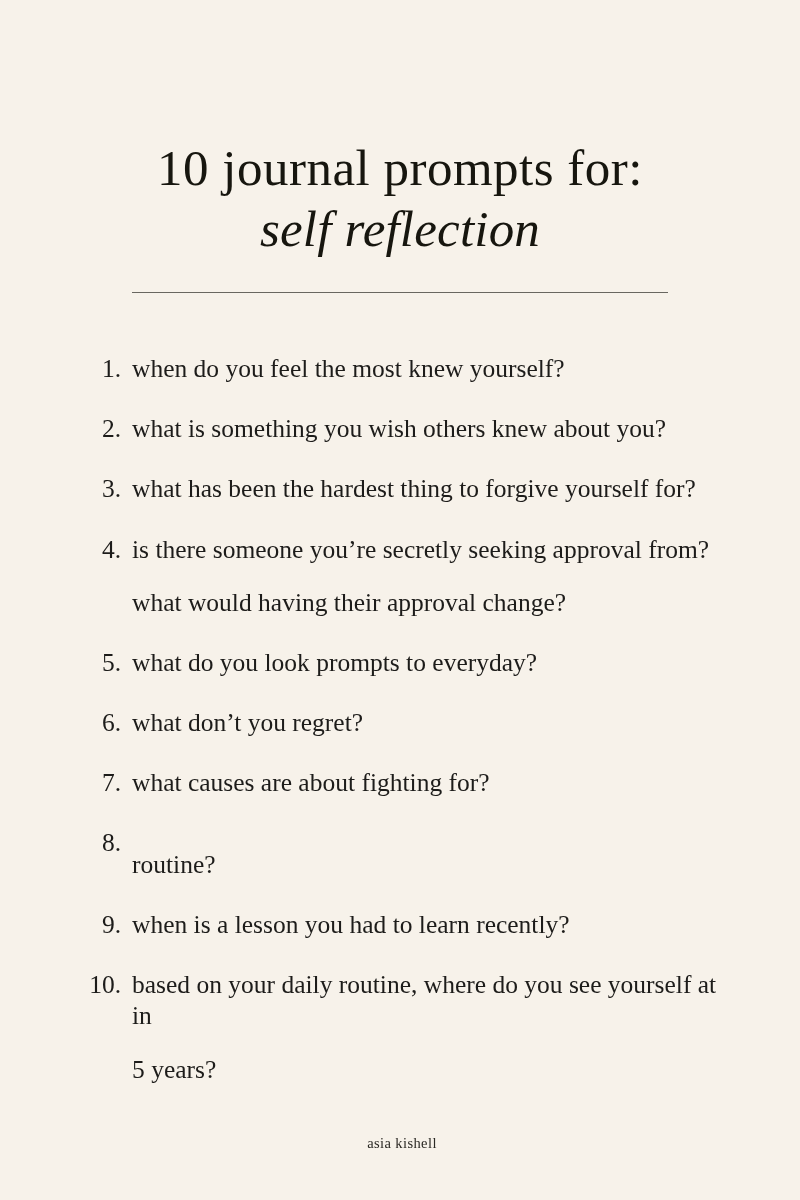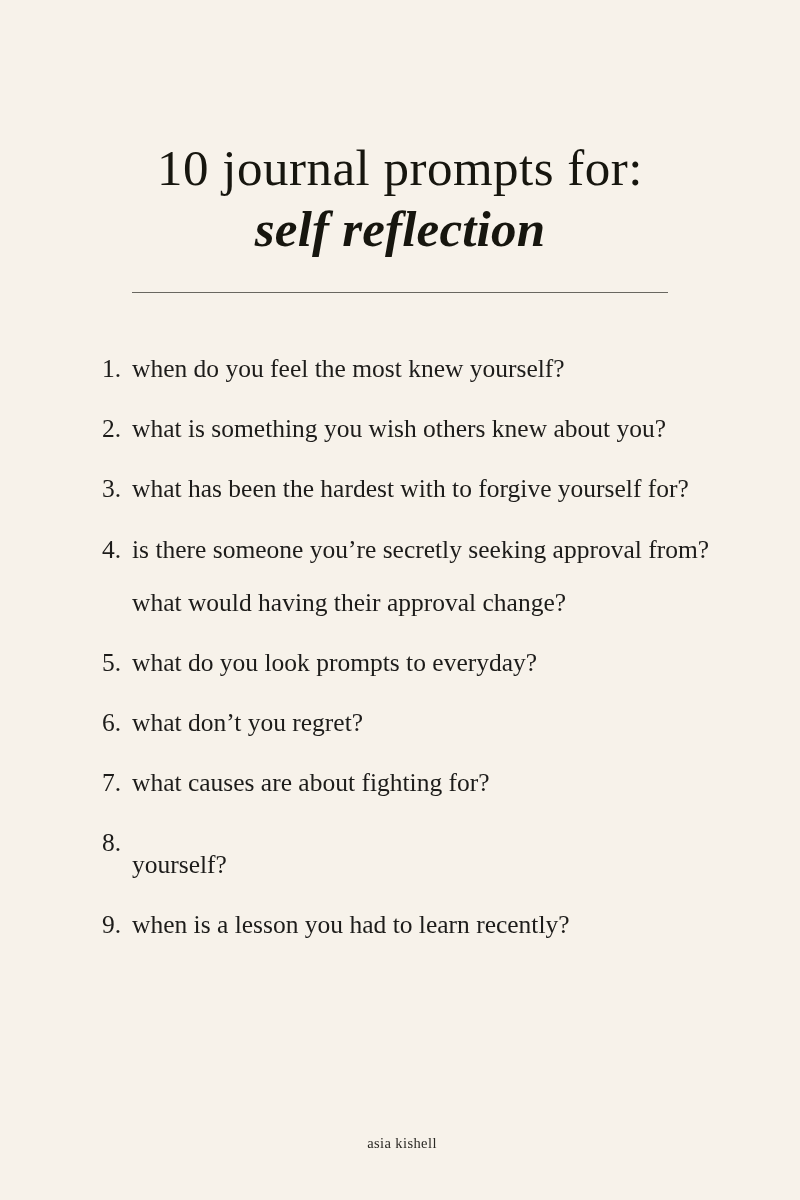--- a/index.html
+++ b/index.html
@@ -36,21 +36,21 @@
     line-height: 1.12;
     letter-spacing: 0.5px;
     font-weight: 400;
     color: #17160f;
   }
 
   .title-line2 {
     font-size: 51px;
     line-height: 1.12;
     font-style: italic;
-    font-weight: 700;
+    font-weight: 400;
     letter-spacing: 0.2px;
     color: #17160f;
     margin-top: 4px;
   }
 
   .divider {
     width: 536px;
     height: 1px;
     background: #3a3831;
     opacity: 0.75;
@@ -118,21 +118,21 @@
     <li class="prompt-item">
       <span class="prompt-num">1.</span>
       <span class="prompt-text">when do you feel the most knew yourself?</span>
     </li>
     <li class="prompt-item">
       <span class="prompt-num">2.</span>
       <span class="prompt-text">what is something you wish others knew about you?</span>
     </li>
     <li class="prompt-item">
       <span class="prompt-num">3.</span>
-      <span class="prompt-text">what has been the hardest with to forgive yourself for?</span>
+      <span class="prompt-text">what has been the hardest thing to forgive yourself for?</span>
     </li>
     <li class="prompt-item">
       <span class="prompt-num">4.</span>
       <span class="prompt-text">
         <span>is there someone you’re secretly seeking approval from?</span>
         <span class="cont">what would having their approval change?</span>
       </span>
     </li>
     <li class="prompt-item">
       <span class="prompt-num">5.</span>
@@ -142,24 +142,31 @@
       <span class="prompt-num">6.</span>
       <span class="prompt-text">what don’t you regret?</span>
     </li>
     <li class="prompt-item">
       <span class="prompt-num">7.</span>
       <span class="prompt-text">what causes are about fighting for?</span>
     </li>
     <li class="prompt-item">
       <span class="prompt-num">8.</span>
       <span class="prompt-text">
-        <span class="cont">yourself?</span>
+        <span class="cont">routine?</span>
       </span>
     </li>
     <li class="prompt-item">
       <span class="prompt-num">9.</span>
       <span class="prompt-text">when is a lesson you had to learn recently?</span>
+    </li>
+    <li class="prompt-item">
+      <span class="prompt-num">10.</span>
+      <span class="prompt-text">
+        <span>based on your daily routine, where do you see yourself at in</span>
+        <span class="cont">5 years?</span>
+      </span>
     </li>
   </ul>
 
   <div class="credit">asia kishell</div>
 
 </div>
 
 </body></html>

